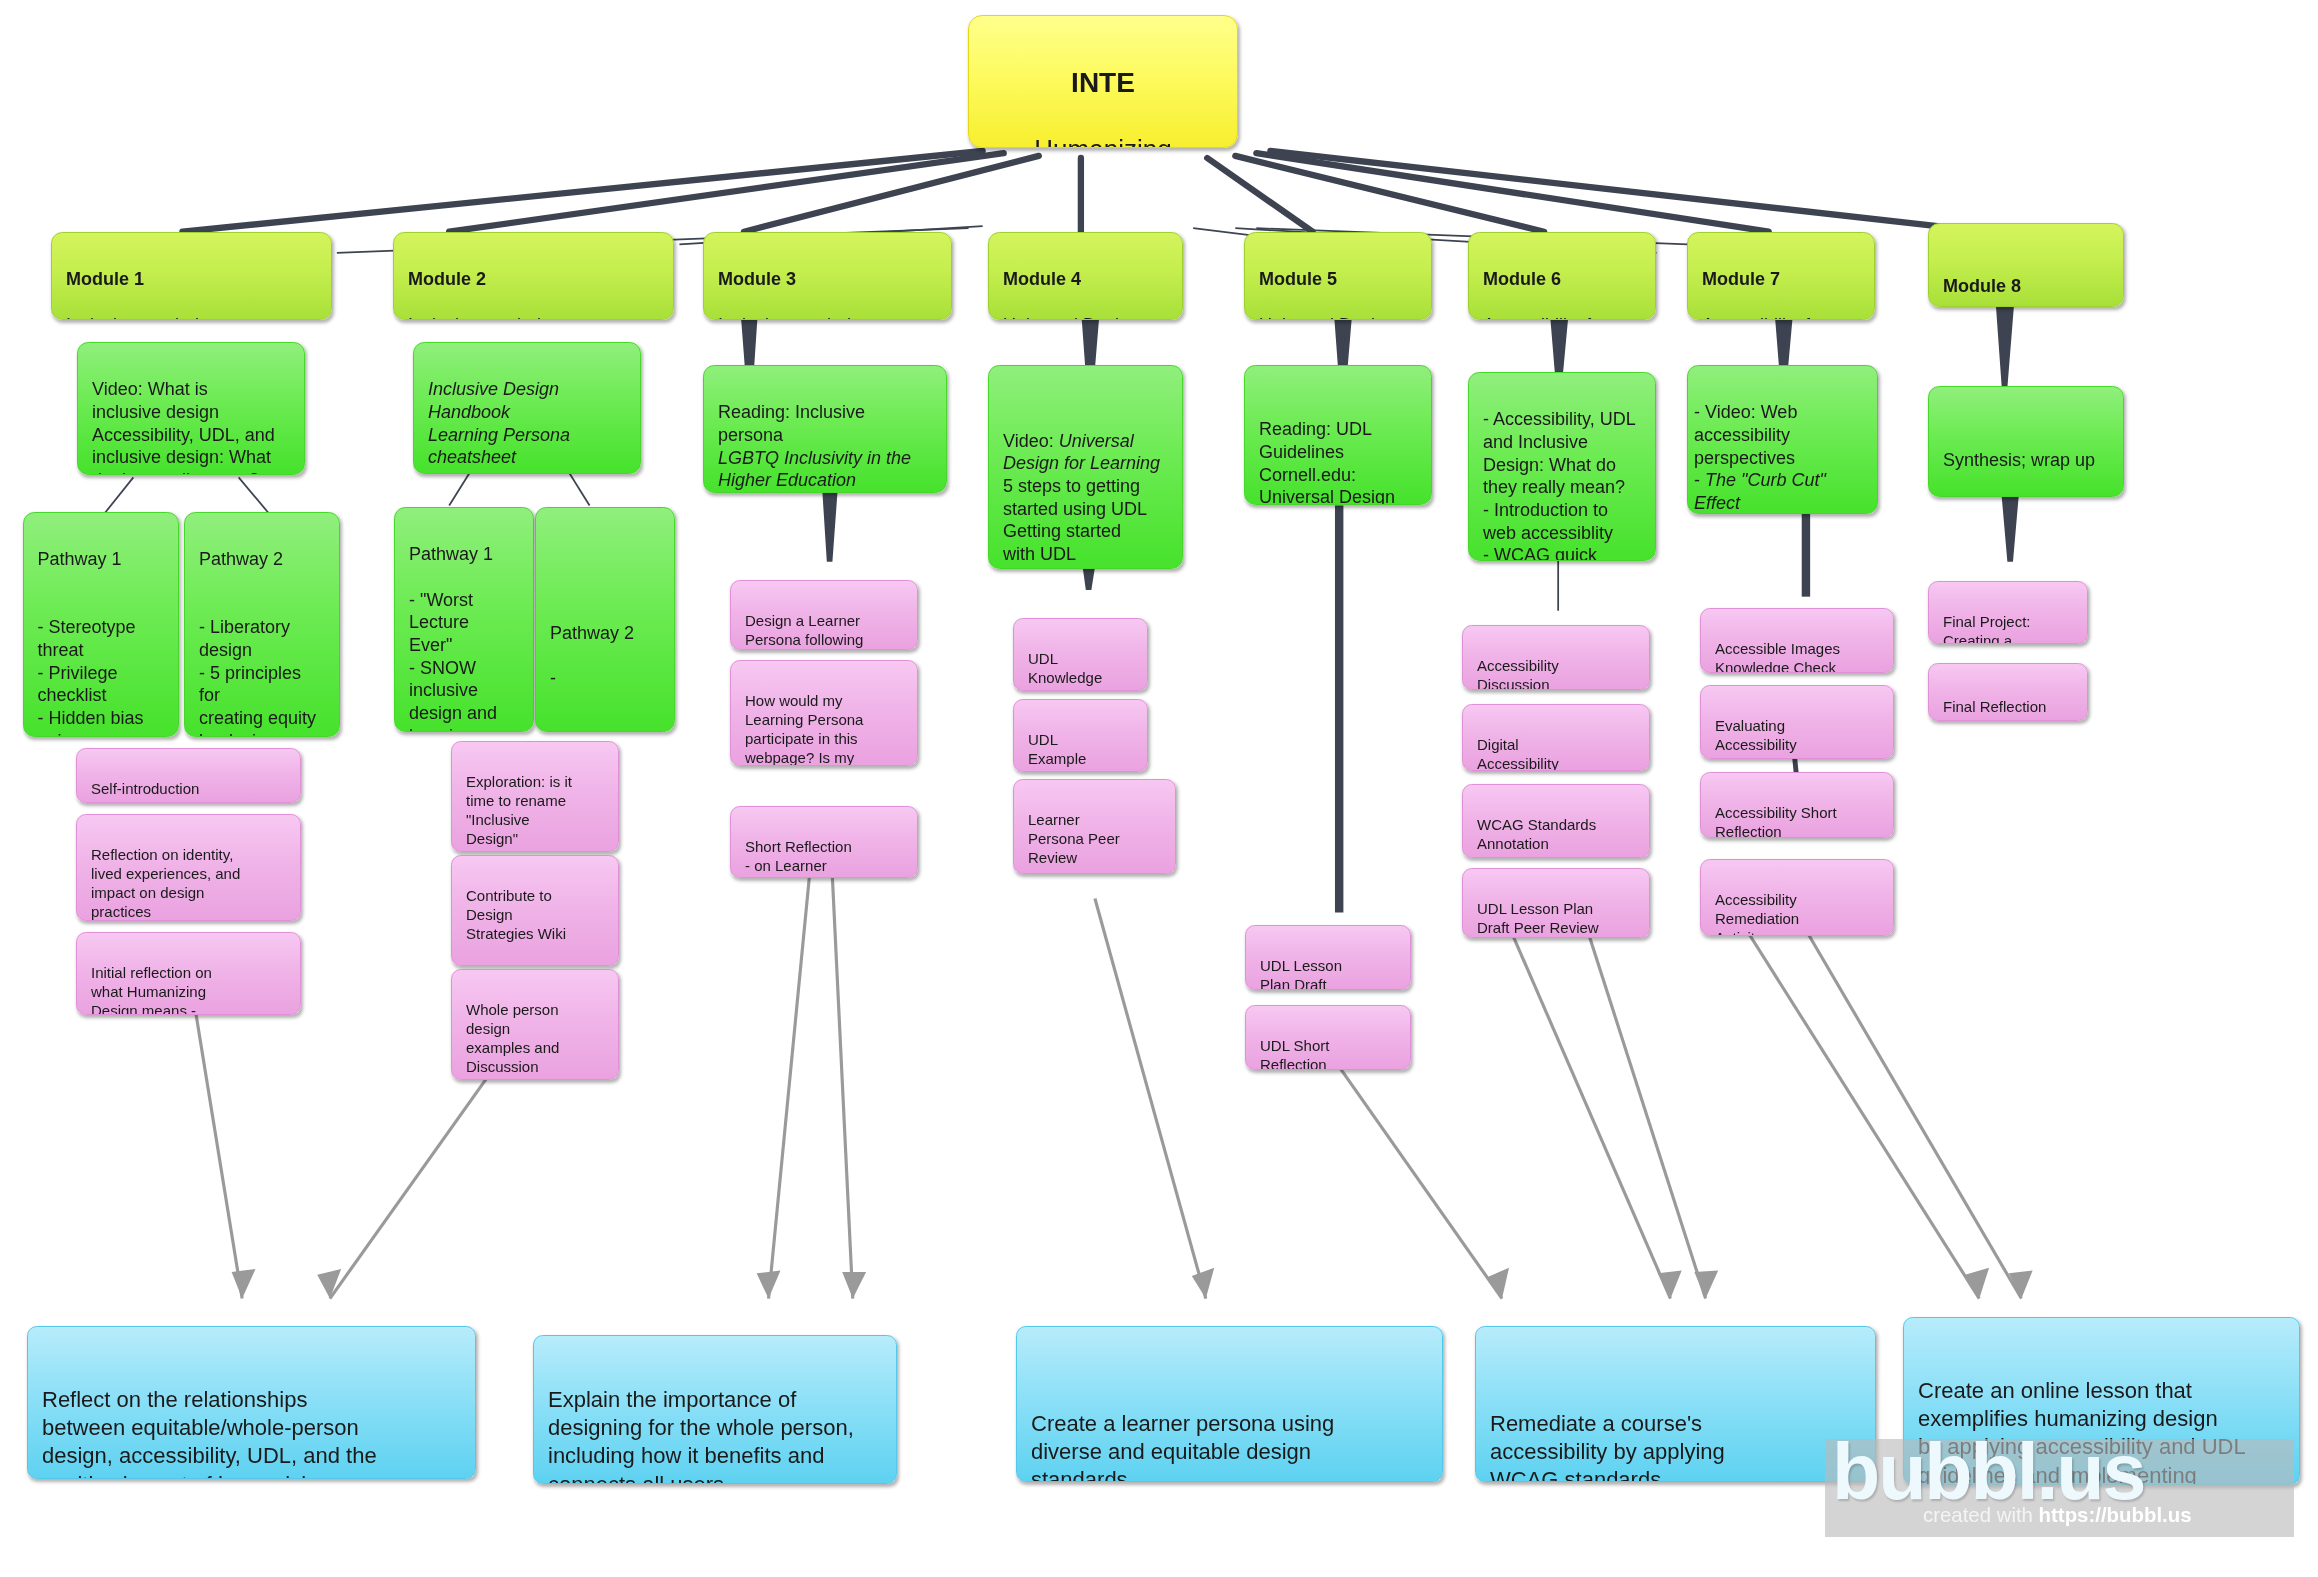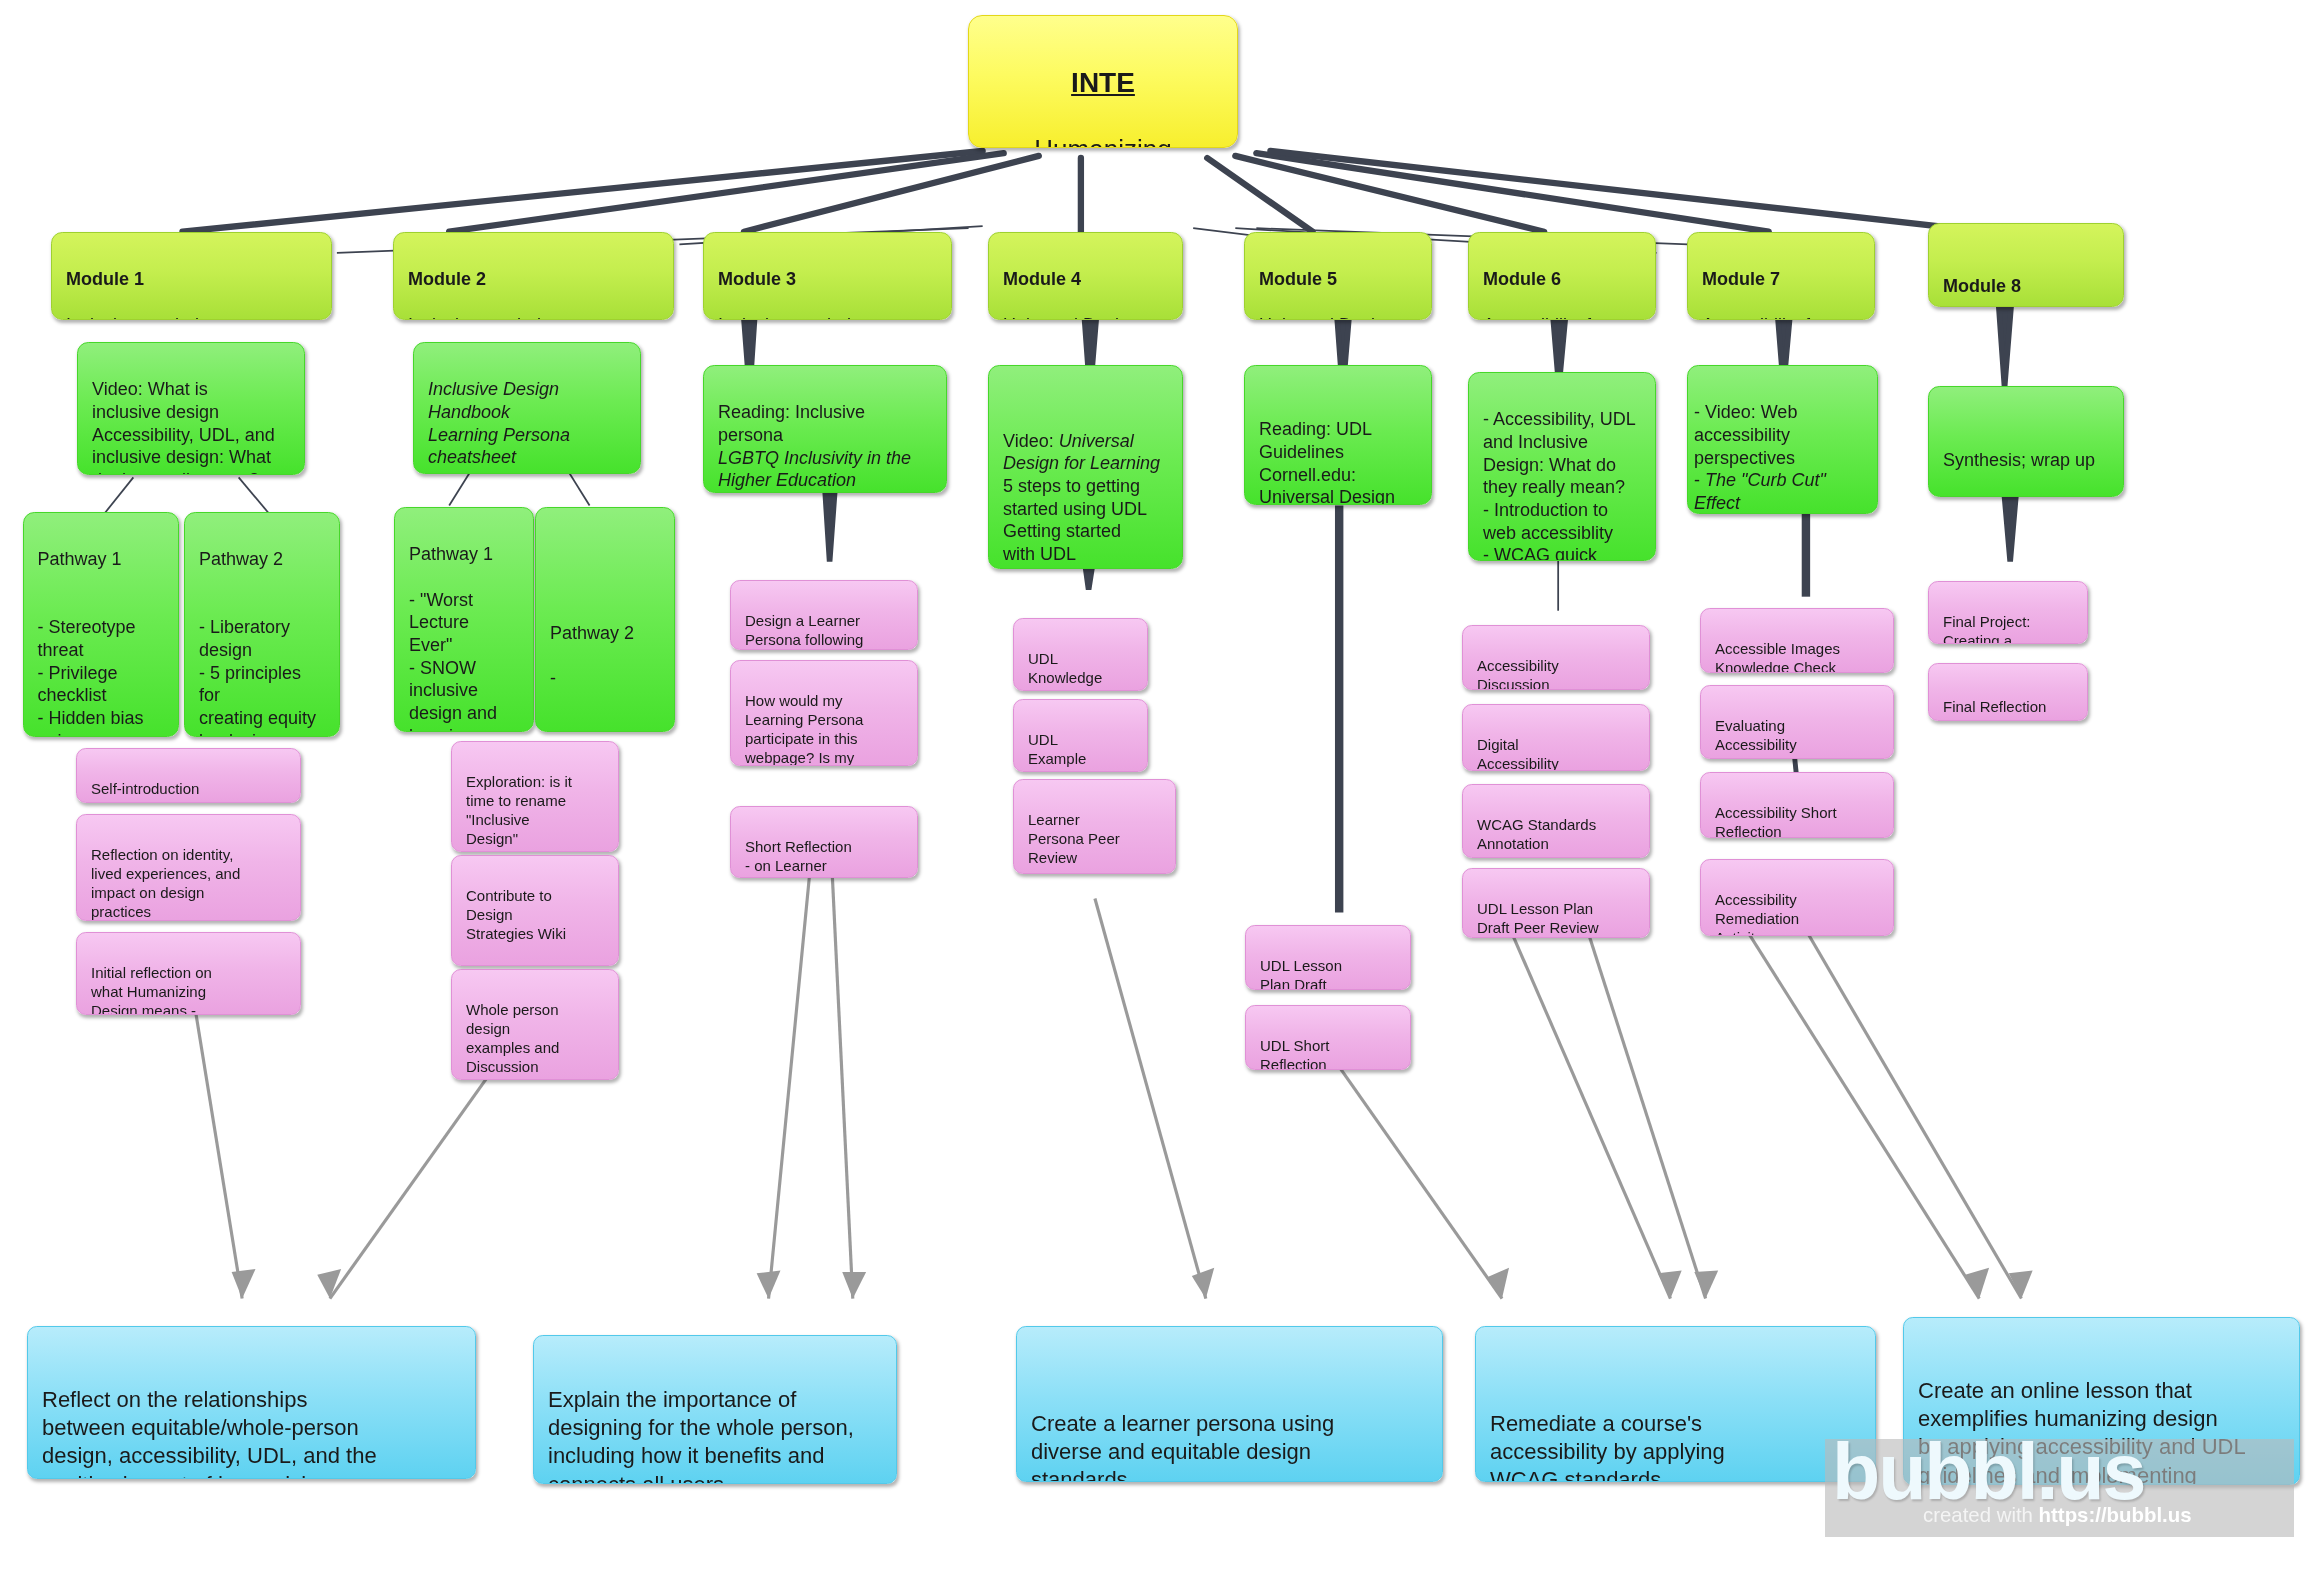--- a/index.html
+++ b/index.html
@@ -165,21 +165,21 @@
       <polygon points="1215,1850 1200,1812 1234,1812"></polygon>
       <polygon points="1718,1850 1698,1818 1730,1806"></polygon>
       <polygon points="2140,1850 2118,1820 2150,1806"></polygon>
       <polygon points="2380,1850 2362,1814 2396,1810"></polygon>
       <polygon points="2430,1850 2414,1812 2448,1810"></polygon>
       <polygon points="2820,1850 2800,1816 2834,1806"></polygon>
       <polygon points="2880,1850 2862,1814 2896,1810"></polygon>
     </g>
   </svg>
 
-  <div class="node n-root" style="left:968px; top:15.4px; width:270px; height:133px;text-decoration:underline;">
+  <div class="node n-root" style="left:968px; top:15.4px; width:270px; height:133px;">
     <b>INTE</b>
     <span>Humanizing
 Design</span>
   </div>
 
   <div class="node n-mod" style="left:51px; top:232px; width:281px; height:88px;">
     <b>Module 1</b><br>
     <span>Inclusive or whole-person
 design?</span>
   </div>

